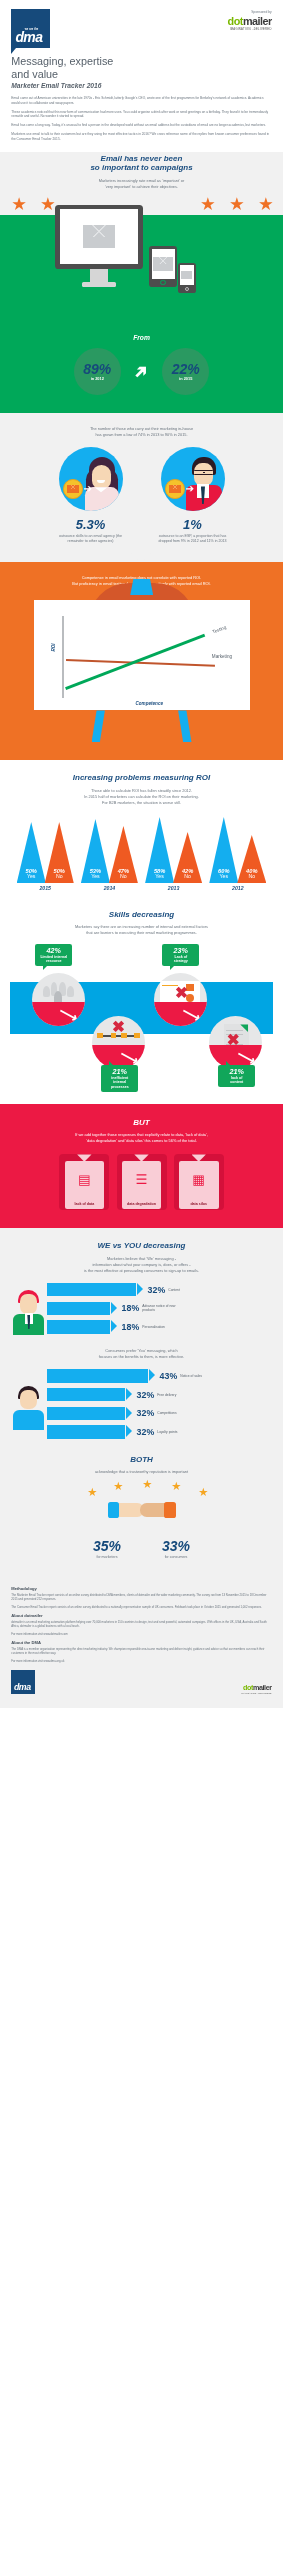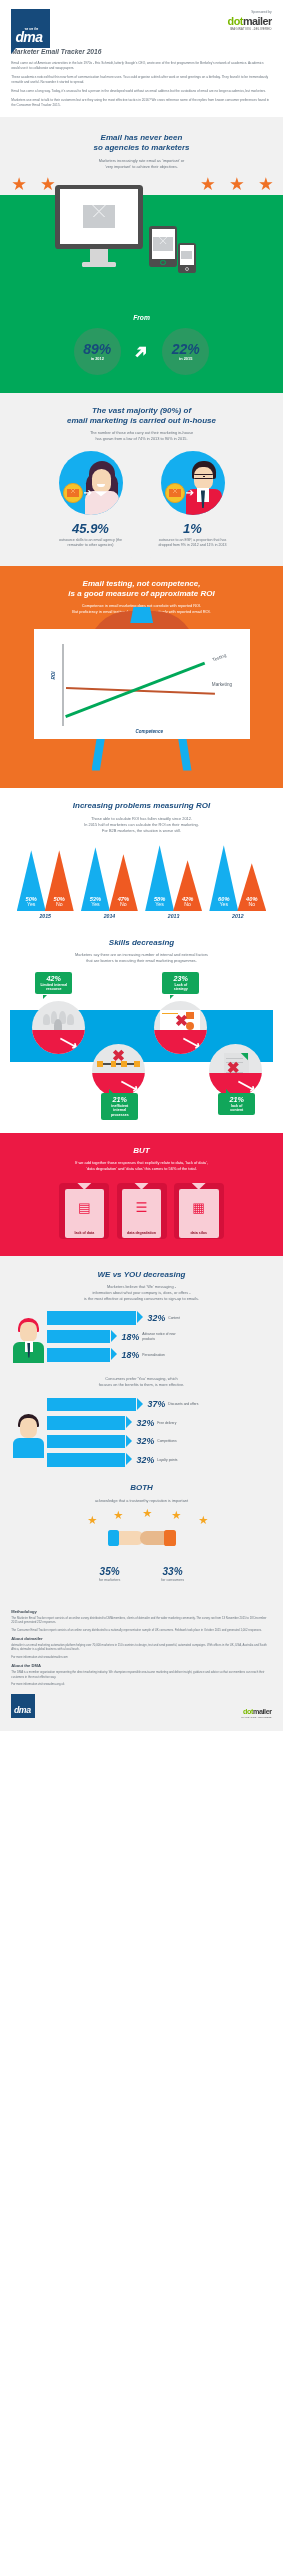--- a/index.html
+++ b/index.html
@@ -62,21 +62,21 @@
     text-align:center; color:#1d4f80; margin-bottom:4.6px;
   }
   .sec-title.on-orange, .sec-title.on-red { color:#fff; }
   .sec-sub {
     font-size:3.9px; line-height:6px; text-align:center; color:#6a747e;
     margin-bottom:2.1px;
   }
   .sec-sub.on-orange, .sec-sub.on-red { color:#fff; }
 
   
-  .green-wrap { position:relative; background:#f1f1f1; padding-top:16px; }
+  .green-wrap { position:relative; background:#f1f1f1; padding-top:2px; }
   .stars-band { position:relative; height: 44px; }
   .green-band { position:absolute; left:0; right:0; top:23px; height: 21.6px; background:#00a859; }
   .star {
     position:absolute; top:4.1px; width:0; height:0; color:#ef7125; font-size:17.5px; line-height:17.5px;
   }
   .devices {
     position:relative; height: 90px; background:#00a859; display:flex;
     justify-content:center; align-items:flex-end;
   }
   .monitor { position:absolute; left:55px; top:-31px; }
@@ -267,21 +267,21 @@
   .bars-block { margin-top:9.3px; position:relative; }
   .bar-row { display:flex; align-items:center; margin-bottom:5.2px; }
   .bar {
     height:13.4px; background:#14aeef; position:relative;
     display:flex; align-items:center;
   }
   .bar:after{
     content:""; position:absolute; right:-6.7px; top:0; width:0; height:0;
     border-top:6.7px solid transparent; border-bottom:6.7px solid transparent; border-left:6.7px solid #14aeef;
   }
-  .bar-pct { font-size:8.8px; font-weight:bold; font-style:italic; color:#164a7b; margin-left:11.3px; }
+  .bar-pct { font-size:8.8px; font-weight:bold; color:#164a7b; margin-left:11.3px; }
   .bar-lbl { font-size:3.3px; line-height:4.1px; color:#58626c; margin-left:3.1px; max-width:46px; }
   .avatar-box { width:37px; flex:none; display:flex; align-items:flex-end; justify-content:center; }
 
   .mini-person { position:relative; width:33px; height:46px; }
   .mp-hair { position:absolute; left:6.2px; top:2.1px; width:20.6px; height:13.4px; border-radius:10.3px 10.3px 1px 1px; }
   .mp-face { position:absolute; left:8.2px; top:6.2px; width:16.5px; height:19.6px; background:#f6d7b5; border-radius:7.2px; }
   .mp-body { position:absolute; left:1px; top:26px; width:31px; height:20.6px; border-radius:6.2px 6.2px 0 0; }
   .mp-shirt { position:absolute; left:12.4px; top:25px; width:8.2px; height:11.3px; background:#fff; }
   .mp-tie { position:absolute; left:15px; top:27px; width:3.1px; height:14.4px; background:#173a52; clip-path: polygon(0 0,100% 0,70% 100%,30% 100%); }
 
@@ -292,21 +292,21 @@
     position:absolute; left:50%; margin-left:-34px; top:16.5px; width:68px; height:20.6px;
   }
   .hand-l, .hand-r { position:absolute; top:4.1px; width:36px; height:13.4px; border-radius:6.7px; }
   .hand-l { left:0; background:#f6d7b5; }
   .hand-r { right:0; background:#e8b98c; }
   .cuff-l { position:absolute; left:0; top:3.1px; width:11.3px; height:15.5px; background:#14aeef; border-radius:2.6px; }
   .cuff-r { position:absolute; right:0; top:3.1px; width:11.3px; height:15.5px; background:#ef7125; border-radius:2.6px; }
 
   .both-stats { display:flex; justify-content:center; gap:41px; margin-top:5.2px; }
   .both-col { text-align:center; }
-  .both-pct { font-size:10px; font-weight:bold; font-style:italic; color:#164a7b; }
+  .both-pct { font-size:14px; font-weight:bold; font-style:italic; color:#164a7b; }
   .both-lbl { font-size:3.6px; color:#6a747e; margin-top:1px; }
 
   
   .footer { background:#f1f1f1; padding: 11.3px 11.3px 13.4px 11.3px; }
   .foot-h { font-size:4.1px; font-weight:bold; color:#3f4a55; margin: 0 0 2.6px 0; }
   .foot-p { font-size:2.8px; line-height:4.1px; color:#6a747e; margin-bottom:3.6px; }
   .foot-logos { display:flex; justify-content:space-between; align-items:flex-end; margin-top:7.2px; }
   .foot-dma { width:24px; height:24px; background:#164a7b; position:relative; }
   .foot-dma-word { color:#fff; font-size:8.8px; font-weight:bold; font-style:italic; position:absolute; bottom:2.6px; left:2.6px; letter-spacing:-0.4px; }
   .foot-dm { text-align:right; }
@@ -324,34 +324,38 @@
         <div class="dma-small">we are the</div>
         <div class="dma-word">dma</div>
       </div>
       <div class="sponsor">
         <div class="sponsor-label">Sponsored by</div>
         <div class="dm-logo"><span class="dm-dot">dot</span><span class="dm-mailer">mailer</span></div>
         <div class="dm-tag">IMAGINATION...DELIVERED</div>
       </div>
     </div>
 
+    <h1 class="title">
+      <span>Messaging, expertise</span><br>
+      <span>and value</span>
+    </h1>
     <h2 class="subtitle">Marketer Email Tracker 2016</h2>
 
     <div class="body-copy">
       <p>Email came out of American universities in the late 1970s - Eric Schmidt, latterly Google's CEO, wrote one of the first programmes for Berkeley's network of academics. Academics would use it to collaborate and swap papers.</p>
       <p>These academics noticed that this new form of communication had more uses. You could organise a drink after work or send greetings on a birthday. They found it to be tremendously versatile and useful. No wonder it started to spread.</p>
       <p>Email has come a long way. Today, it's unusual to find a person in the developed world without an email address but the custodians of email are no longer academics, but marketers.</p>
       <p>Marketers use email to talk to their customers but are they using the most effective tactics in 2016? We cross reference some of the replies from known consumer preferences found in the Consumer Email Tracker 2015.</p>
     </div>
   </div>
 
   <div class="green-wrap">
     <div class="sec-title">
       <span>Email has never been</span><br>
-      <span>so agencies to marketers</span>
+      <span>so important to campaigns</span>
     </div>
     <div class="sec-sub">
       <span>Marketers increasingly rate email as 'important' or</span><br>
       <span>'very important' to achieve their objectives.</span>
     </div>
 
     <div class="stars-band">
       <div class="green-band"></div>
       <div class="star" style="left:11.3px">★</div>
       <div class="star" style="left:40px">★</div>
@@ -393,24 +397,20 @@
       </div>
       <div class="arrow-up">➔</div>
       <div class="stat-circle">
         <div class="stat-big">22%</div>
         <div class="stat-sml">in 2015</div>
       </div>
     </div>
   </div>
 
   <div class="section sec-grey" style="padding-bottom:17.5px;">
-    <div class="sec-title">
-      <span>The vast majority (90%) of</span><br>
-      <span>email marketing is carried out in-house</span>
-    </div>
     <div class="sec-sub">
       <span>The number of those who carry out their marketing in-house</span><br>
       <span>has grown from a low of 74% in 2013 to 90% in 2015.</span>
     </div>
 
     <div class="people-row">
       <div class="person-col">
         <div class="person-circle">
           <div class="avatar-f">
             <div class="hair-f"></div>
@@ -418,21 +418,21 @@
             <div class="face-f"></div>
               <div class="smile"></div>
             <div class="body-f"></div>
               <div class="collar-f"></div>
           </div>
           <div class="coin">
               <div class="coin-env"></div>
             </div>
           <div class="mini-arrow">➔</div>
         </div>
-        <div class="person-pct">45.9%</div>
+        <div class="person-pct">5.3%</div>
         <div class="person-desc">outsource skills to an email agency (the remainder to other agencies)</div>
       </div>
 
       <div class="person-col">
         <div class="person-circle">
           <div class="avatar-m">
             <div class="hair-m"></div>
             <div class="face-m"></div>
             <div class="glasses"></div>
             <div class="body-m"></div>
@@ -445,24 +445,20 @@
           <div class="mini-arrow">➔</div>
         </div>
         <div class="person-pct">1%</div>
         <div class="person-desc">outsource to an ESP, a proportion that has dropped from 9% in 2012 and 11% in 2013</div>
       </div>
     </div>
     <div class="notch-down"></div>
   </div>
 
   <div class="section sec-orange" style="padding-bottom:17.5px;">
-    <div class="sec-title on-orange">
-      <span>Email testing, not competence,</span><br>
-      <span>is a good measure of approximate ROI</span>
-    </div>
     <div class="sec-sub on-orange">
       <span>Competence in email marketing does not correlate with reported ROI.</span><br>
       <span>But proficiency in email testing does correlate positively with reported email ROI.</span>
     </div>
 
     <div class="easel">
       <div class="easel-disc"></div>
       <div class="easel-clip"></div>
       <div class="board">
         <div class="plot">
@@ -696,23 +692,23 @@
       <div style="display:flex; align-items:center;">
         <div class="avatar-box">
           <div class="mini-person">
             <div class="mp-hair" style="background:#2b1a22;"></div>
             <div class="mp-face"></div>
             <div class="mp-body" style="background:#14aeef;"></div>
           </div>
         </div>
         <div id="you-bars" style="flex:1;">
             <div class="bar-row">
-              <div class="bar" style="width:89px"></div>
-              <div class="bar-pct">37%</div>
-              <div class="bar-lbl">Discounts and offers</div>
+              <div class="bar" style="width:101px"></div>
+              <div class="bar-pct">43%</div>
+              <div class="bar-lbl">Notice of sales</div>
             </div>
             <div class="bar-row">
               <div class="bar" style="width:78px"></div>
               <div class="bar-pct">32%</div>
               <div class="bar-lbl">Free delivery</div>
             </div>
             <div class="bar-row">
               <div class="bar" style="width:78px"></div>
               <div class="bar-pct">32%</div>
               <div class="bar-lbl">Competitions</div>

